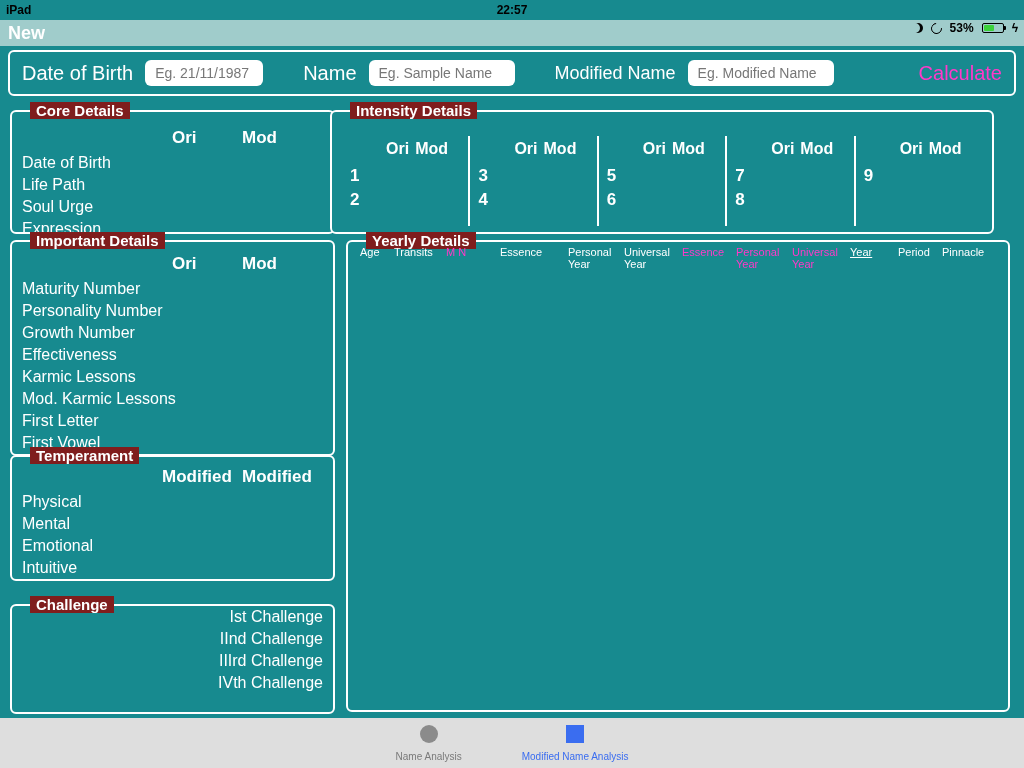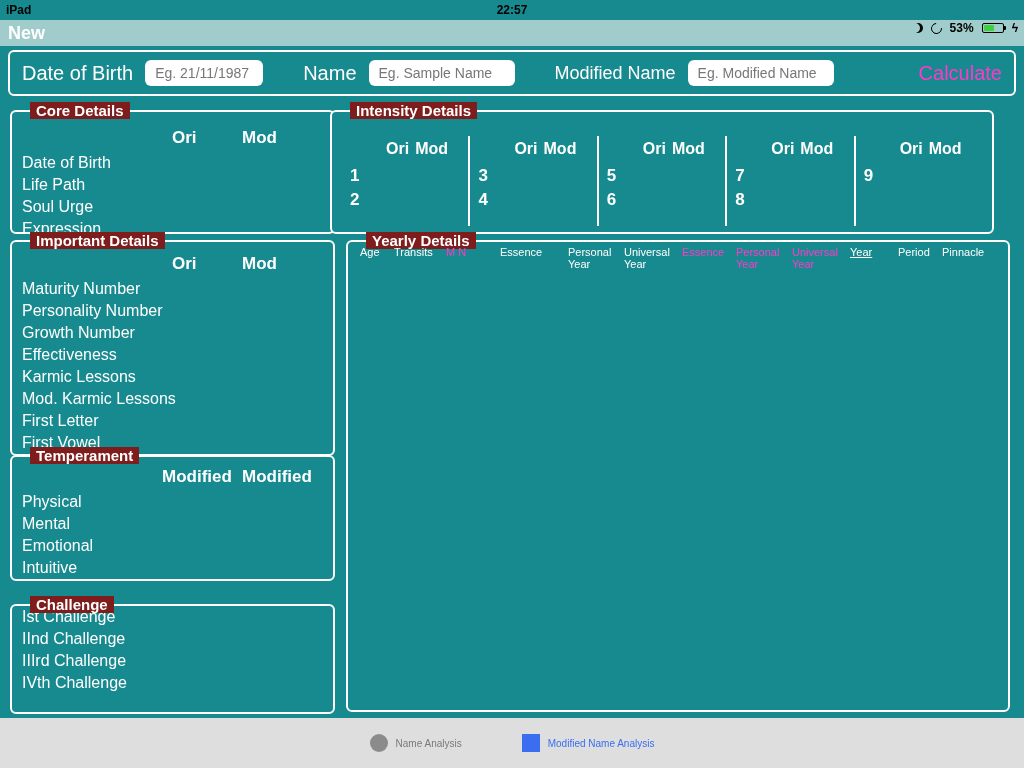--- a/index.html
+++ b/index.html
@@ -86,21 +86,21 @@
 .row-list { padding: 28px 10px 6px 10px; font-size:16px; }
 .row-list .head { display:flex; font-weight:700; font-size:17px; margin-bottom:4px;}
 .row-list .head .c1{flex:0 0 150px;}
 .row-list .head .c2{flex:0 0 70px;text-align:left;}
 .row-list .head .c3{flex:0 0 70px;text-align:left;}
 .row-list .r { padding:2px 0; font-size:16px;}
 
 .p-core {left:10px; top:10px; width:325px; height:124px;}
 .p-imp  {left:10px; top:140px; width:325px; height:216px;}
 .p-temp {left:10px; top:355px; width:325px; height:126px;}
-.p-chal {left:10px; top:504px; width:325px; height:110px;}
+.p-chal {left:10px; top:504px; width:325px; height:110px;text-align:right;}
 .p-int  {left:330px; top:10px; width:664px; height:124px;}
 .p-year {left:346px; top:140px; width:664px; height:472px;}
 
 .int-grid{position:absolute;top:24px;left:10px;right:10px;bottom:6px;display:flex;}
 .int-col{flex:1;border-right:2px solid #fff;padding:4px 8px;}
 .int-col:last-child{border-right:none;}
 .int-head{display:flex;gap:6px;font-weight:700;font-size:16px;margin-bottom:6px;}
 .int-head .h1{flex:0 0 30px;}
 .int-num{font-weight:700;font-size:17px;padding:2px 0;}
 
@@ -116,21 +116,21 @@
 .yh-py2{width:56px;color:#ff39c9;}
 .yh-uy2{width:58px;color:#ff39c9;}
 .yh-year{width:48px;text-decoration:underline;}
 .yh-per{width:44px;}
 .yh-pin{width:50px;}
 
 .tabbar{
   position:absolute;left:0;right:0;bottom:0;height:50px;background:#dedede;
   display:flex;align-items:center;justify-content:center;gap:60px;
 }
-.tab{display:flex;flex-direction:row;align-items:center;gap:8px;font-size:10px;color:#7a7a7a;cursor:pointer;}
+.tab{display:flex;flex-direction:column;align-items:center;gap:8px;font-size:10px;color:#7a7a7a;cursor:pointer;}
 .tab.active{color:#3a6df0;}
 .tab .dot-icon{width:18px;height:18px;border-radius:50%;background:#8b8b8b;}
 .tab .sq-icon{width:18px;height:18px;background:#3a6df0;}
 .moon-icon{width:10px;height:10px;border-radius:50%;box-shadow:inset -3px 0 0 0 #000;display:inline-block;}
 .rot-icon{width:11px;height:11px;border:1.5px solid #000;border-radius:50%;border-top-color:transparent;display:inline-block;transform:rotate(40deg);}
 .bolt{font-size:12px;}
 </style>
 </head>
 <body>
 

